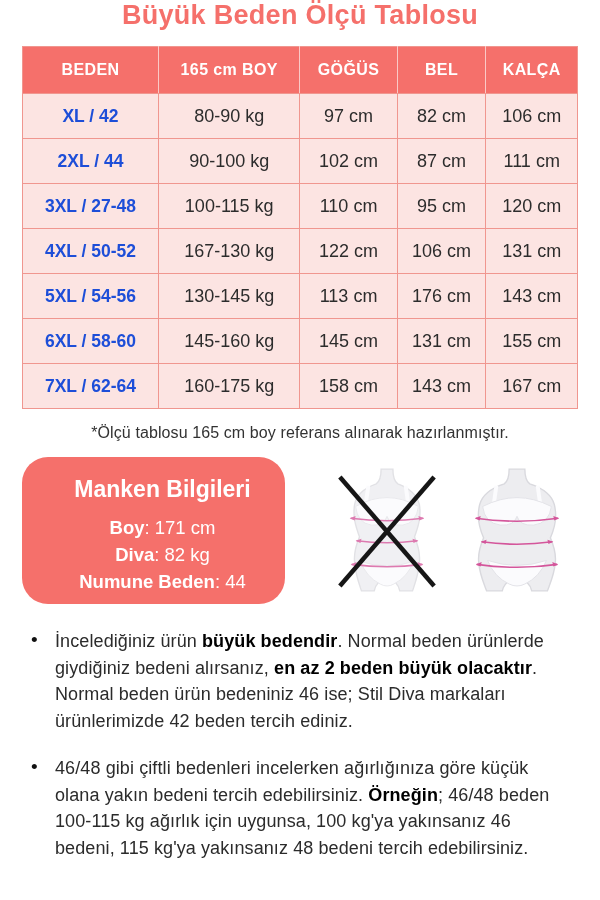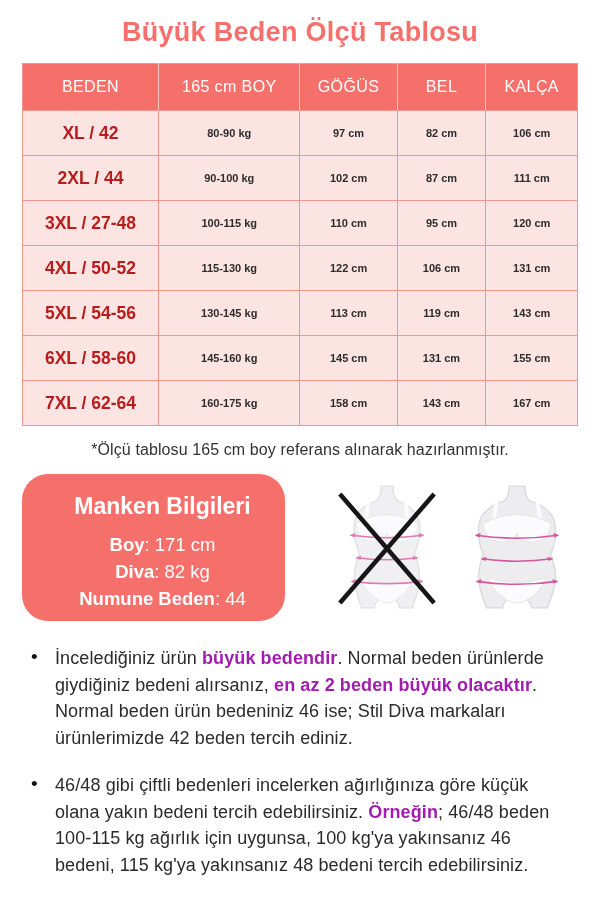--- a/index.html
+++ b/index.html
@@ -11,62 +11,62 @@
     --ink:#272727;
   }
   *{margin:0;padding:0;box-sizing:border-box;}
   html,body{background:#fff;}
   .page{
     width:600px;height:900px;background:#fff;overflow:hidden;
     font-family:"Liberation Sans",sans-serif;color:var(--ink);
   }
   .title{
     text-align:center;color:var(--accent);font-weight:bold;
-    font-size:27px;letter-spacing:.3px;padding-top:17px;margin-bottom:15px;
+    font-size:27px;letter-spacing:.3px;margin-bottom:15px;
   }
   table.size-table{
     width:556px;margin:0 auto;border-collapse:collapse;table-layout:fixed;
     border:1.5px solid var(--tbl-border);
   }
   table.size-table col.c1{width:24.5%;}
   table.size-table col.c2{width:25.5%;}
   table.size-table col.c3{width:17.5%;}
   table.size-table col.c4{width:16%;}
   table.size-table col.c5{width:16.5%;}
   .size-table th{
-    background:var(--accent);color:#fff;font-size:16px;font-weight:normal;
+    background:var(--accent);color:#fff;font-size:16px;font-weight:bold;
     letter-spacing:.4px;padding:14px 2px;border-left:1.5px solid var(--head-divider);
     border-bottom:1.5px solid var(--tbl-border);
   }
   .size-table th:first-child{border-left:none;}
   .size-table td{
-    background:var(--row-bg);text-align:center;font-size:11px;color:#2c2c2c;
-    padding:11.5px 2px;border:1.5px solid var(--tbl-border);font-weight:bold;
-  }
-  .size-table td:first-child{font-weight:bold;color:#b91c1c;font-size:17.5px;}
+    background:var(--row-bg);text-align:center;font-size:18px;color:#2c2c2c;
+    padding:11.5px 2px;border:1.5px solid var(--tbl-border);
+  }
+  .size-table td:first-child{font-weight:bold;color:#1d4ed8;font-size:17.5px;}
   .footnote{
     text-align:center;font-size:16px;color:#323232;margin-top:15px;letter-spacing:.1px;
   }
   .model-section{display:flex;align-items:flex-start;margin:15px 0 0 22px;text-align:center;}
   .model-card{
     width:263px;height:147px;background:var(--accent);border-radius:26px;
     color:#fff;padding:19px 10px 0 28px;flex:none;
   }
   .model-title{font-size:23px;font-weight:bold;margin-bottom:11px;}
   .model-line{font-size:18.5px;line-height:27px;font-weight:300;}
   .model-line b{font-weight:bold;}
   .figures{display:flex;margin-left:48px;margin-top:10px;gap:22px;}
   .figures svg{display:block;}
   .notes{list-style:none;margin:24px 26px 0 30px;}
   .notes li{
     position:relative;padding-left:25px;font-size:18px;line-height:26.5px;
     color:#2b2b2b;margin-bottom:21px;letter-spacing:.1px;
   }
   .notes .dot{position:absolute;left:1px;top:-1px;font-size:19px;color:#111;}
-  .notes b{color:#a21caf;}
+  .notes b{color:#000000;}
   .body-fill{fill:#ededf0;stroke:#d9d9de;stroke-width:1.4;}
   .white-fill{fill:#fbfbfd;stroke:#e2e2e8;stroke-width:1;}
   .mline{stroke:var(--pink);stroke-width:1.6;fill:none;}
   .mtip{fill:var(--pink);}
   .xline{stroke:#161616;stroke-width:4.6;}
   .faded{opacity:.78;}
 </style>
 </head>
 <body>
 
@@ -108,30 +108,30 @@
         </tr>
         <tr>
           <td>3XL / 27-48</td>
           <td>100-115 kg</td>
           <td>110 cm</td>
           <td>95 cm</td>
           <td>120 cm</td>
         </tr>
         <tr>
           <td>4XL / 50-52</td>
-          <td>115-130 kg</td>
+          <td>167-130 kg</td>
           <td>122 cm</td>
           <td>106 cm</td>
           <td>131 cm</td>
         </tr>
         <tr>
           <td>5XL / 54-56</td>
           <td>130-145 kg</td>
           <td>113 cm</td>
-          <td>119 cm</td>
+          <td>176 cm</td>
           <td>143 cm</td>
         </tr>
         <tr>
           <td>6XL / 58-60</td>
           <td>145-160 kg</td>
           <td>145 cm</td>
           <td>131 cm</td>
           <td>155 cm</td>
         </tr>
         <tr>

